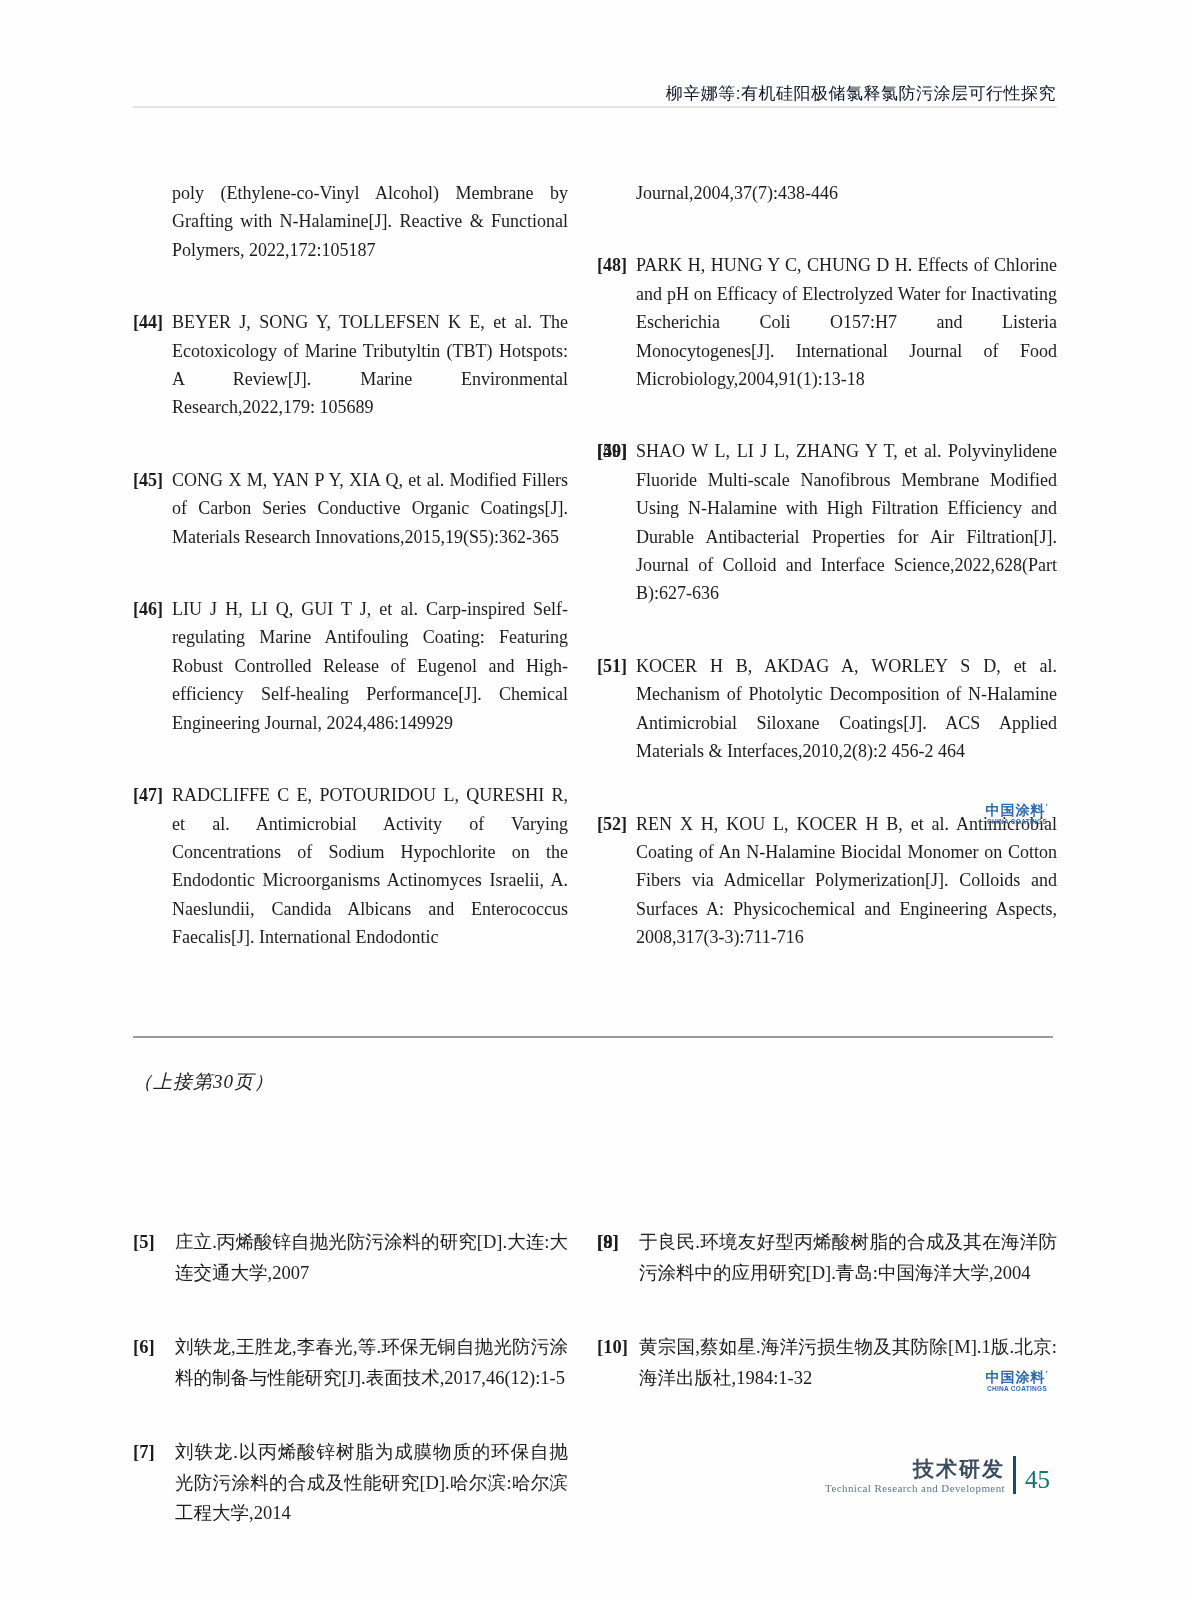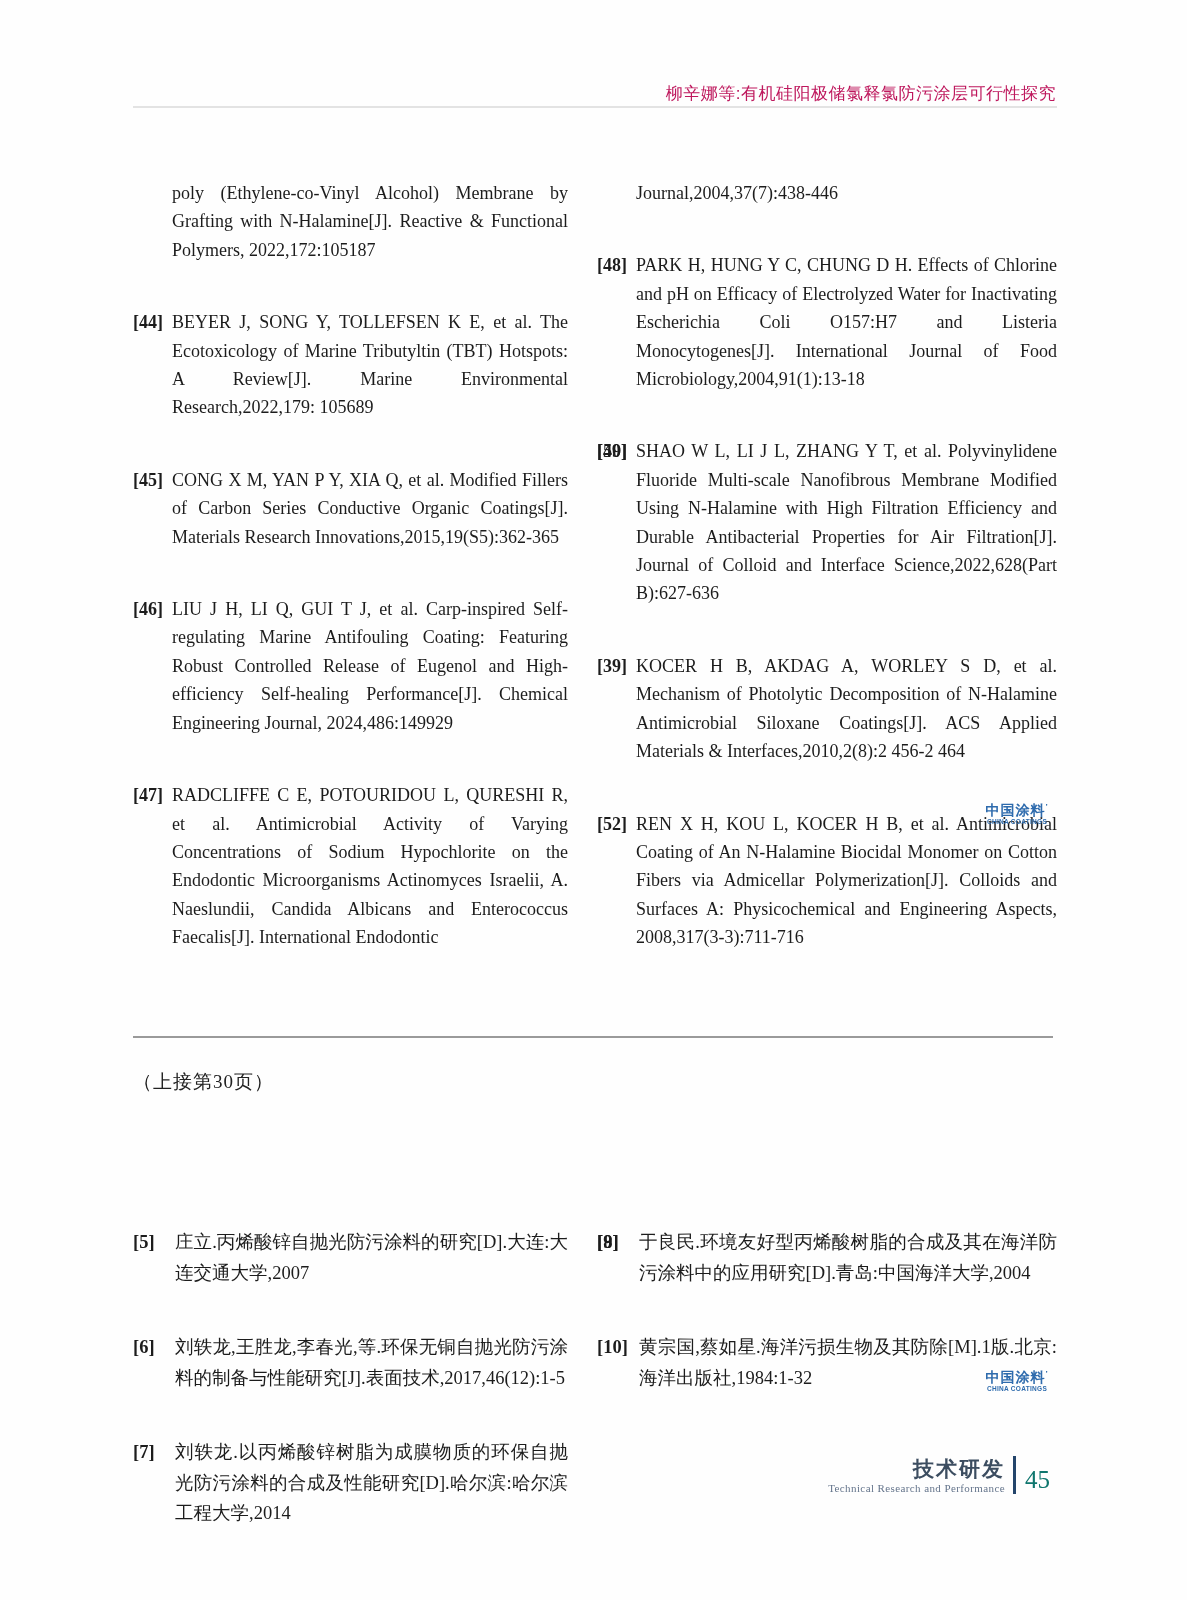--- a/index.html
+++ b/index.html
@@ -15,21 +15,21 @@
   }
 
   
   .running-head {
     position: absolute;
     top: 82px;
     right: 131px;
     font-family: "Liberation Sans", sans-serif;
     font-size: 17px;
     letter-spacing: 0.5px;
-    color: #be185d;
+    color: #0f172a;
     white-space: nowrap;
   }
   .head-rule {
     position: absolute;
     top: 106px;
     left: 133px;
     width: 924px;
     height: 2px;
     background: #e3e3e3;
   }
@@ -113,20 +113,21 @@
     left: 133px;
     width: 920px;
     height: 2px;
     background: #9a9a9a;
   }
   .continuation {
     position: absolute;
     top: 1069px;
     left: 133px;
     font-size: 19px;
+    font-style: italic;
     color: #222;
     letter-spacing: 1px;
   }
 
   
   .footer {
     position: absolute;
     top: 1456px;
     right: 137px;
     display: flex;
@@ -204,21 +205,21 @@
         <span>PARK H, HUNG Y C, CHUNG D H. Effects of Chlorine and pH on Efficacy of Electrolyzed Water for Inactivating Escherichia Coli O157:H7 and Listeria Monocytogenes[J]. International Journal of Food Microbiology,2004,91(1):13-18</span>
       </div>
       <div class="ref">
         <span class="lbl">[49]</span>
       </div>
       <div class="ref">
         <span class="lbl">[50]</span>
         <span>SHAO W L, LI J L, ZHANG Y T, et al. Polyvinylidene Fluoride Multi-scale Nanofibrous Membrane Modified Using N-Halamine with High Filtration Efficiency and Durable Antibacterial Properties for Air Filtration[J]. Journal of Colloid and Interface Science,2022,628(Part B):627-636</span>
       </div>
       <div class="ref">
-        <span class="lbl">[39]</span>
+        <span class="lbl">[51]</span>
         <span>KOCER H B, AKDAG A, WORLEY S D, et al. Mechanism of Photolytic Decomposition of N-Halamine Antimicrobial Siloxane Coatings[J]. ACS Applied Materials &amp; Interfaces,2010,2(8):2 456-2 464</span>
       </div>
       <div class="ref">
         <span class="lbl">[52]</span>
         <span>REN X H, KOU L, KOCER H B, et al. Antimicrobial Coating of An N-Halamine Biocidal Monomer on Cotton Fibers via Admicellar Polymerization[J]. Colloids and Surfaces A: Physicochemical and Engineering Aspects, 2008,317(3-3):711-716</span>
       </div>
     </div>
   </div>
 
   <div class="logo logo-top">
@@ -261,19 +262,19 @@
   </div>
 
   <div class="logo logo-bottom">
     <div class="cn"><span>中国涂料</span><span class="mark">’</span></div>
     <div class="en">CHINA COATINGS</div>
   </div>
 
   <div class="footer">
     <div class="footer-text">
       <div class="footer-cn">技术研发</div>
-      <div class="footer-en">Technical Research and Performance</div>
+      <div class="footer-en">Technical Research and Development</div>
     </div>
     <div class="footer-bar"></div>
     <div class="footer-num">45</div>
   </div>
 
 </div>
 
 </body></html>

